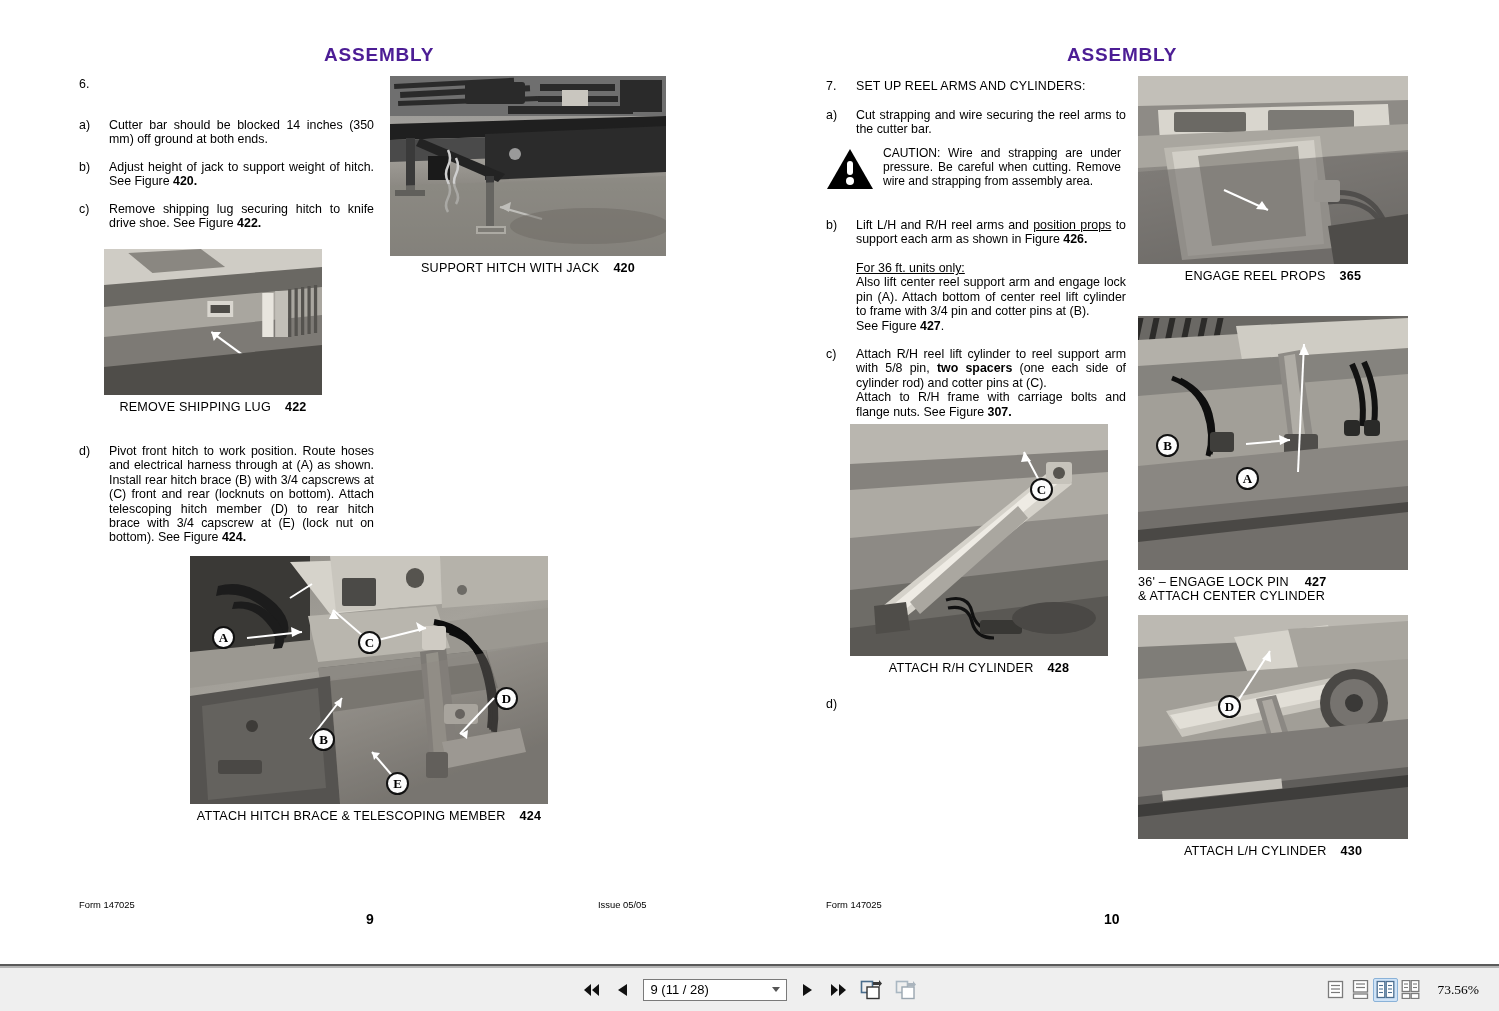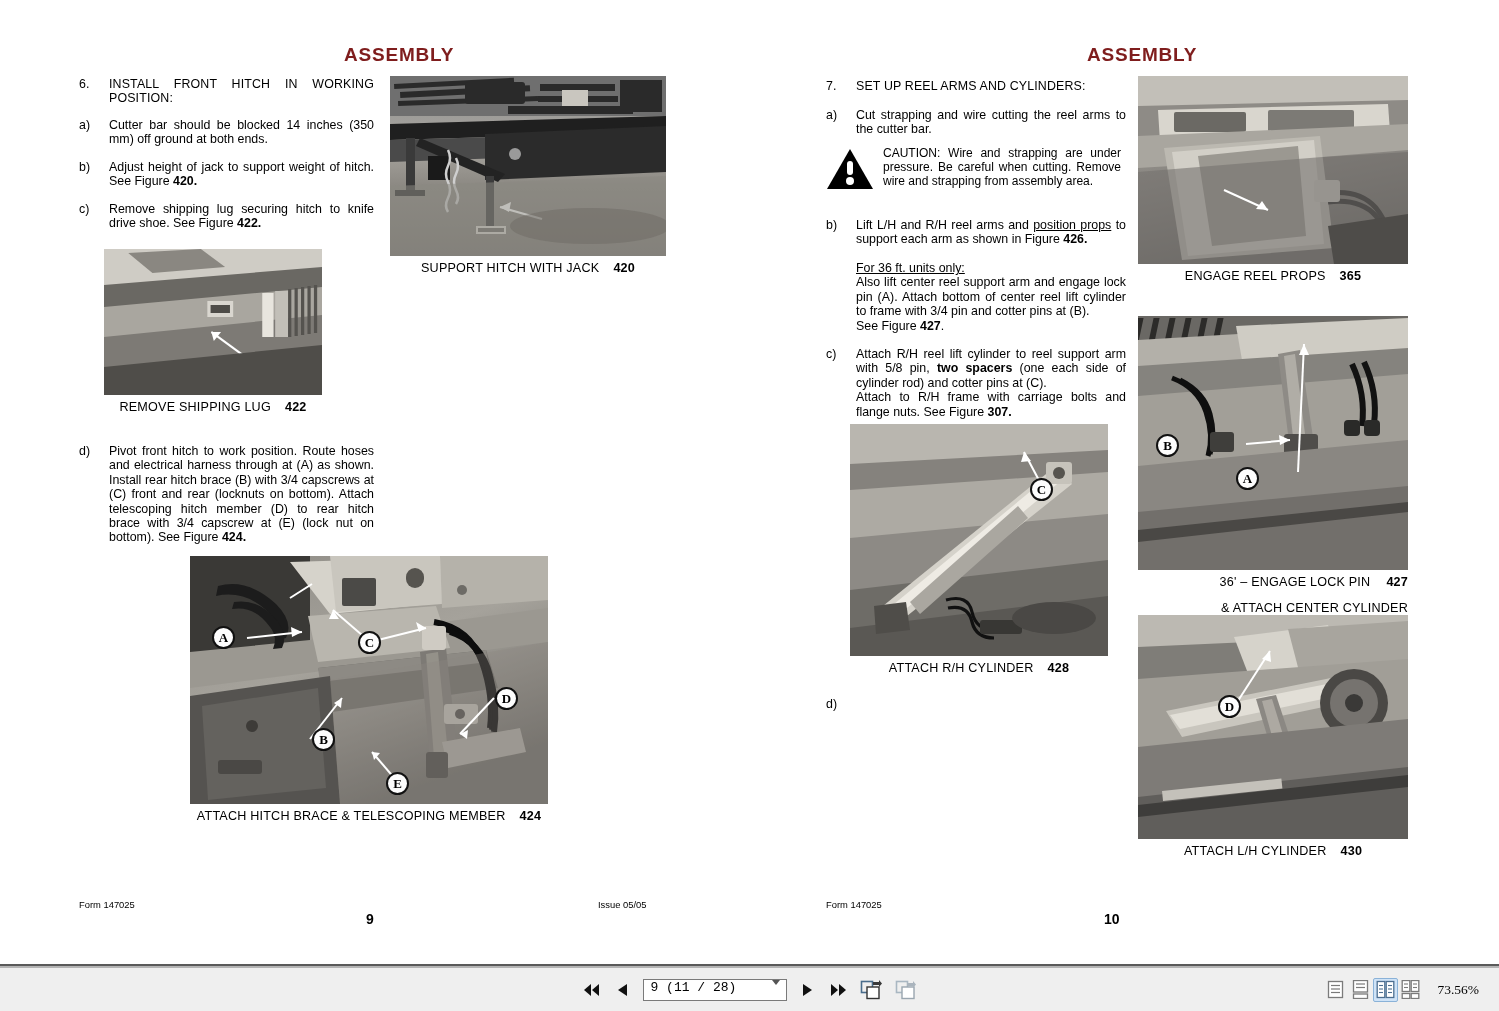--- a/index.html
+++ b/index.html
@@ -28,22 +28,21 @@
     width: 12px; height: 966px;
     background: #b6b6b6;
     border-left: 2px solid #4d4d4d;
     border-right: 2px solid #4d4d4d;
   }
 
   .page-head {
     position: absolute;
     font-size: 19px; font-weight: bold;
     letter-spacing: 0.8px;
-    color: #7f1d1d;
-    margin-left: 20px;
+    color: #4c1d95;
   }
 
   
   .para {
     position: absolute;
     font-size: 12.4px;
     line-height: 14.4px;
     color: #000;
     text-align: justify;
   }
@@ -85,21 +84,21 @@
     margin-top: 5px;
     font-size: 12.6px;
     color: #000;
     display: flex;
     justify-content: center;
     align-items: flex-start;
     gap: 14px;
     letter-spacing: 0.2px;
   }
   .cap .capnum { font-weight: bold; }
-  .cap.two-line { flex-direction: column; align-items: flex-end; gap: 12px; }
+  .cap.two-line { flex-direction: column; align-items: flex-start; gap: 0; }
   .cap.two-line .row1 { display: flex; gap: 16px; align-items: baseline; }
 
   
   .callout {
     position: absolute;
     width: 23px; height: 23px;
     border-radius: 50%;
     background: #fdfdfd;
     border: 2.2px solid #111;
     color: #000;
@@ -131,24 +130,24 @@
   }
   .navbtn {
     width: 22px; height: 24px;
     display: flex; align-items: center; justify-content: center;
     cursor: pointer;
   }
   .pagebox {
     width: 144px; height: 22px;
     background: #ffffff;
     border: 1px solid #7a7a7a;
-    display: flex; align-items: flex-start;
+    display: flex; align-items: center;
     padding: 0 4px 0 7px;
     font-size: 13px;
-    font-family: Liberation Mono, monospace;
+    font-family: Liberation Sans, sans-serif;
     color: #000;
     position: relative;
   }
   .pagebox .pgval { flex: 1; }
   .pagebox .caret {
     width: 0; height: 0;
     border-left: 4px solid transparent;
     border-right: 4px solid transparent;
     border-top: 5px solid #555;
     margin-right: 2px;
@@ -179,21 +178,20 @@
 <body>
 
 <div id="viewer">
 
   <div class="page page-left">
 
     <div class="page-head" style="left:324px; top:44px;">ASSEMBLY</div>
 
     <div class="para caps" style="left:79px; top:77px; width:295px;">
       <span class="mark">6.</span>
-      <span class="body">INSTALL FRONT HITCH IN WORKING POSITION:</span>
     </div>
 
     <div class="para" style="left:79px; top:118px; width:295px;">
       <span class="mark">a)</span>
       <span class="body">Cutter bar should be blocked 14 inches (350 mm) off ground at both ends.</span>
     </div>
 
     <div class="para" style="left:79px; top:160px; width:295px;">
       <span class="mark">b)</span>
       <span class="body">Adjust height of jack to support weight of hitch. See Figure <b>420.</b></span>
@@ -385,21 +383,21 @@
 
     <div class="page-head" style="left:345px; top:44px;">ASSEMBLY</div>
 
     <div class="para caps" style="left:104px; top:79px; width:300px;">
       <span class="mark">7.</span>
       <span class="body">SET UP REEL ARMS AND CYLINDERS:</span>
     </div>
 
     <div class="para" style="left:104px; top:108px; width:300px;">
       <span class="mark">a)</span>
-      <span class="body">Cut strapping and wire cutting the reel arms to the cutter bar.</span>
+      <span class="body">Cut strapping and wire securing the reel arms to the cutter bar.</span>
     </div>
 
     <div class="caution" style="left:104px; top:146px; width:300px;">
       <svg class="tri" viewBox="0 0 48 42">
         <path d="M24 1 L47 41 L1 41 Z" fill="#000"></path>
         <rect x="21" y="13" width="6" height="14" rx="3" fill="#fff"></rect>
         <circle cx="24" cy="33" r="4" fill="#fff"></circle>
       </svg>
       <div class="ctext">CAUTION:  Wire and strapping are under pressure.    Be   careful   when   cutting. Remove   wire   and   strapping   from assembly area.</div>
     </div>

